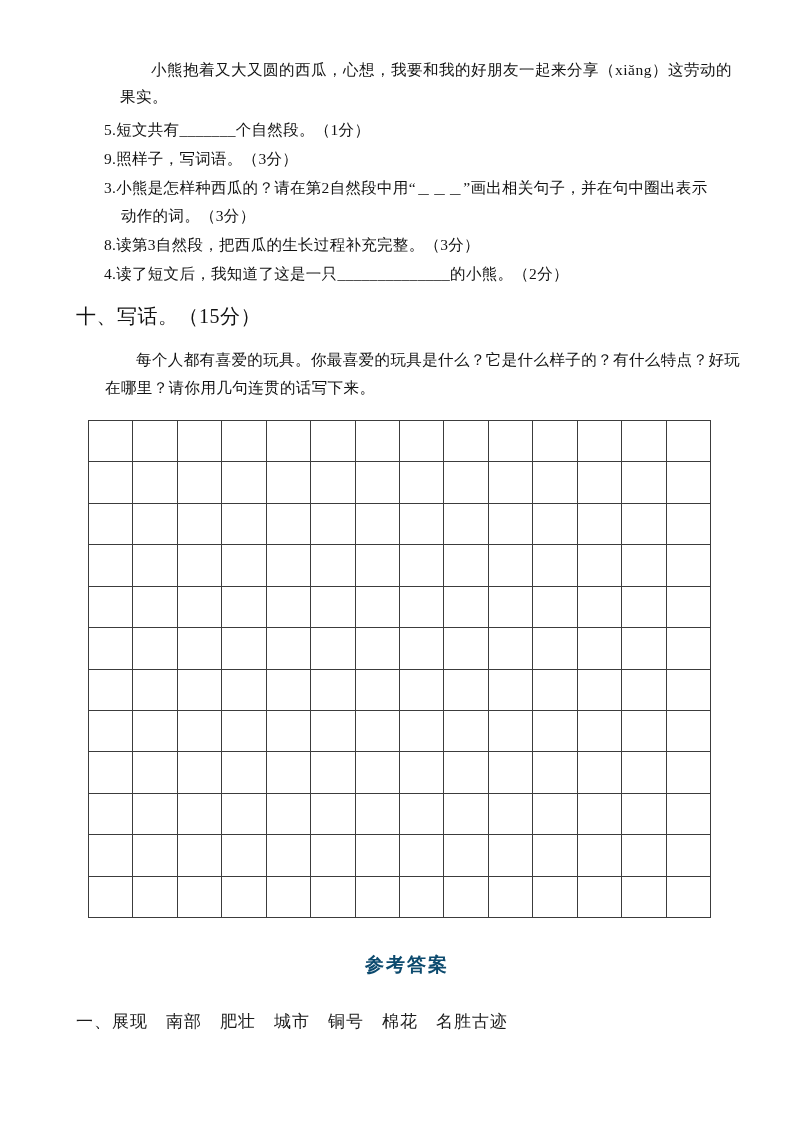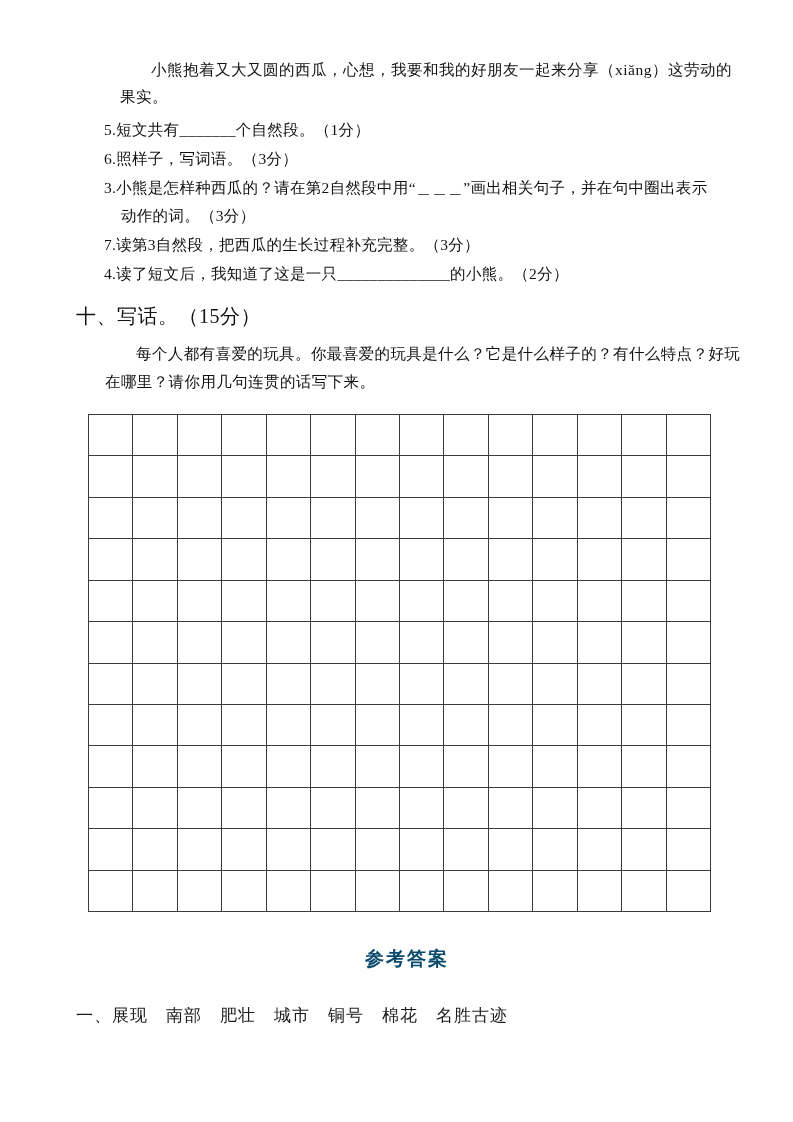--- a/index.html
+++ b/index.html
@@ -43,21 +43,21 @@
     line-height: 1.8;
     margin-top: 10px;
     letter-spacing: 0.5px;
   }
   .prompt {
     font-size: 15.5px;
     line-height: 1.8;
     text-indent: 2em;
     margin-left: 29px;
     width: 636px;
-    margin-top: 6px;
+    margin-top: 12px;
     letter-spacing: 0.4px;
   }
   .writing-grid {
     margin-top: 18px;
     margin-left: 12px;
     width: 623px;
     height: 498px;
     display: grid;
     border-left: 1px solid #3c3c3c;
     border-top: 1px solid #3c3c3c;
@@ -88,27 +88,27 @@
 
 <div class="page">
 
   <p class="passage">小熊抱着又大又圆的西瓜，心想，我要和我的好朋友一起来分享（xiǎng）这劳动的果实。</p>
 
   <div class="questions" id="questions">
       <div class="question">
         <p class="q-text">5.短文共有_______个自然段。（1分）</p>
       </div>
       <div class="question">
-        <p class="q-text">6.照样子，写词语。（3分）</p>
+        <p class="q-text">9.照样子，写词语。（3分）</p>
       </div>
       <div class="question">
         <p class="q-text">3.小熊是怎样种西瓜的？请在第2自然段中用“＿＿＿”画出相关句子，并在句中圈出表示动作的词。（3分）</p>
       </div>
       <div class="question">
-        <p class="q-text">7.读第3自然段，把西瓜的生长过程补充完整。（3分）</p>
+        <p class="q-text">8.读第3自然段，把西瓜的生长过程补充完整。（3分）</p>
       </div>
       <div class="question">
         <p class="q-text">4.读了短文后，我知道了这是一只______________的小熊。（2分）</p>
       </div>
     </div>
 
   <div class="section-heading">十、写话。（15分）</div>
 
   <p class="prompt">每个人都有喜爱的玩具。你最喜爱的玩具是什么？它是什么样子的？有什么特点？好玩在哪里？请你用几句连贯的话写下来。</p>
 

